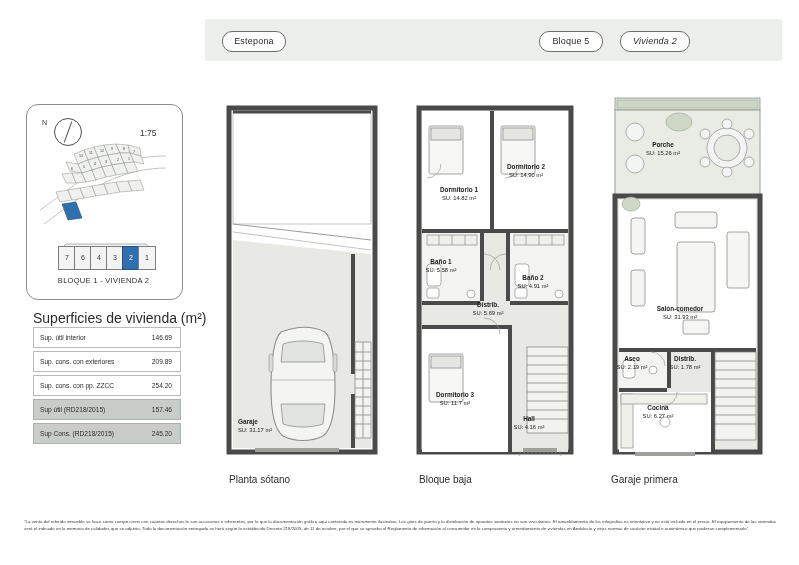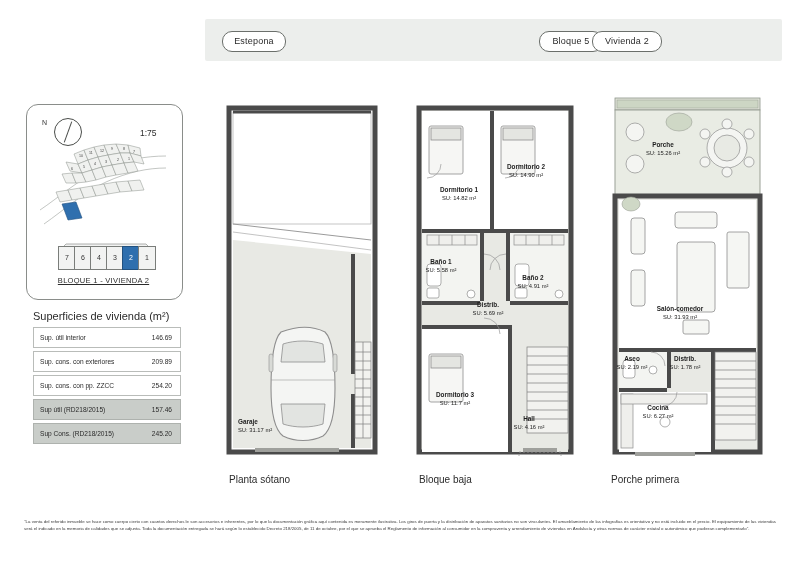--- a/index.html
+++ b/index.html
@@ -36,21 +36,21 @@
     border-radius: 10px;
     background: #ffffff;
     font-size: 9px;
     line-height: 19px;
     text-align: center;
     color: #2b2b2b;
     letter-spacing: .2px;
   }
   .pill-town { left: 222px; top: 31px; width: 62px; }
   .pill-block { left: 539px; top: 31px; width: 62px; }
-  .pill-unit  { left: 592px; top: 31px; width: 68px; }
+  .pill-unit  { left: 620px; top: 31px; width: 68px; font-style: italic; }
 
   
   .info-panel {
     position: absolute;
     left: 26px; top: 104px;
     width: 155px; height: 194px;
     border: 1px solid #8a8d8a;
     border-radius: 12px;
     background: #ffffff;
   }
@@ -118,28 +118,27 @@
     width: 96px; height: 9px;
   }
   .panel-caption {
     position: absolute;
     left: 26px; top: 276px;
     width: 155px;
     text-align: center;
     font-size: 7.5px;
     letter-spacing: .3px;
     color: #2b2b2b;
-    text-decoration: underline;
   }
 
   
   .surfaces-title {
     position: absolute;
     left: 33px; top: 310px;
-    font-size: 11px;
+    font-size: 14px;
     color: #2b2b2b;
   }
   .surf-table {
     position: absolute;
     left: 33px; top: 327px;
     width: 148px;
   }
   .surf-row {
     position: relative;
     height: 19px;
@@ -564,17 +563,17 @@
     <span class="area">SU: 2.19 m²</span>
   </div>
   <div class="rlabel" style="left:664px; top:355px; width:42px;">
     <b>Distrib.</b>
     <span class="area">SU: 1.78 m²</span>
   </div>
   <div class="rlabel" style="left:635px; top:404px; width:46px;">
     <b>Cocina</b>
     <span class="area">SU: 6.27 m²</span>
   </div>
-  <div class="plan-caption" style="left:611px; top:474px;">Porche primera</div>
+  <div class="plan-caption" style="left:611px; top:474px;">Garaje primera</div>
 
   <div class="footer">"La venta del referido inmueble se hace como cuerpo cierto con cuantos derechos le son accesorios e inherentes, por lo que la documentación gráfica aquí contenida es meramente ilustrativa. Los giros de puerta y la distribución de aparatos sanitarios no son vinculantes. El amueblamiento de las infografías es orientativo y no está incluido en el precio. El equipamiento de las viviendas será el indicado en la memoria de calidades que se adjunta. Toda la documentación entregada se hará según lo establecido Decreto 218/2005, de 11 de octubre, por el que se aprueba el Reglamento de información al consumidor en la compraventa y arrendamiento de viviendas en Andalucía y otras normas de carácter estatal o autonómico que pudieran complementarlo".</div>
 
 </div>
 
 </body></html>

